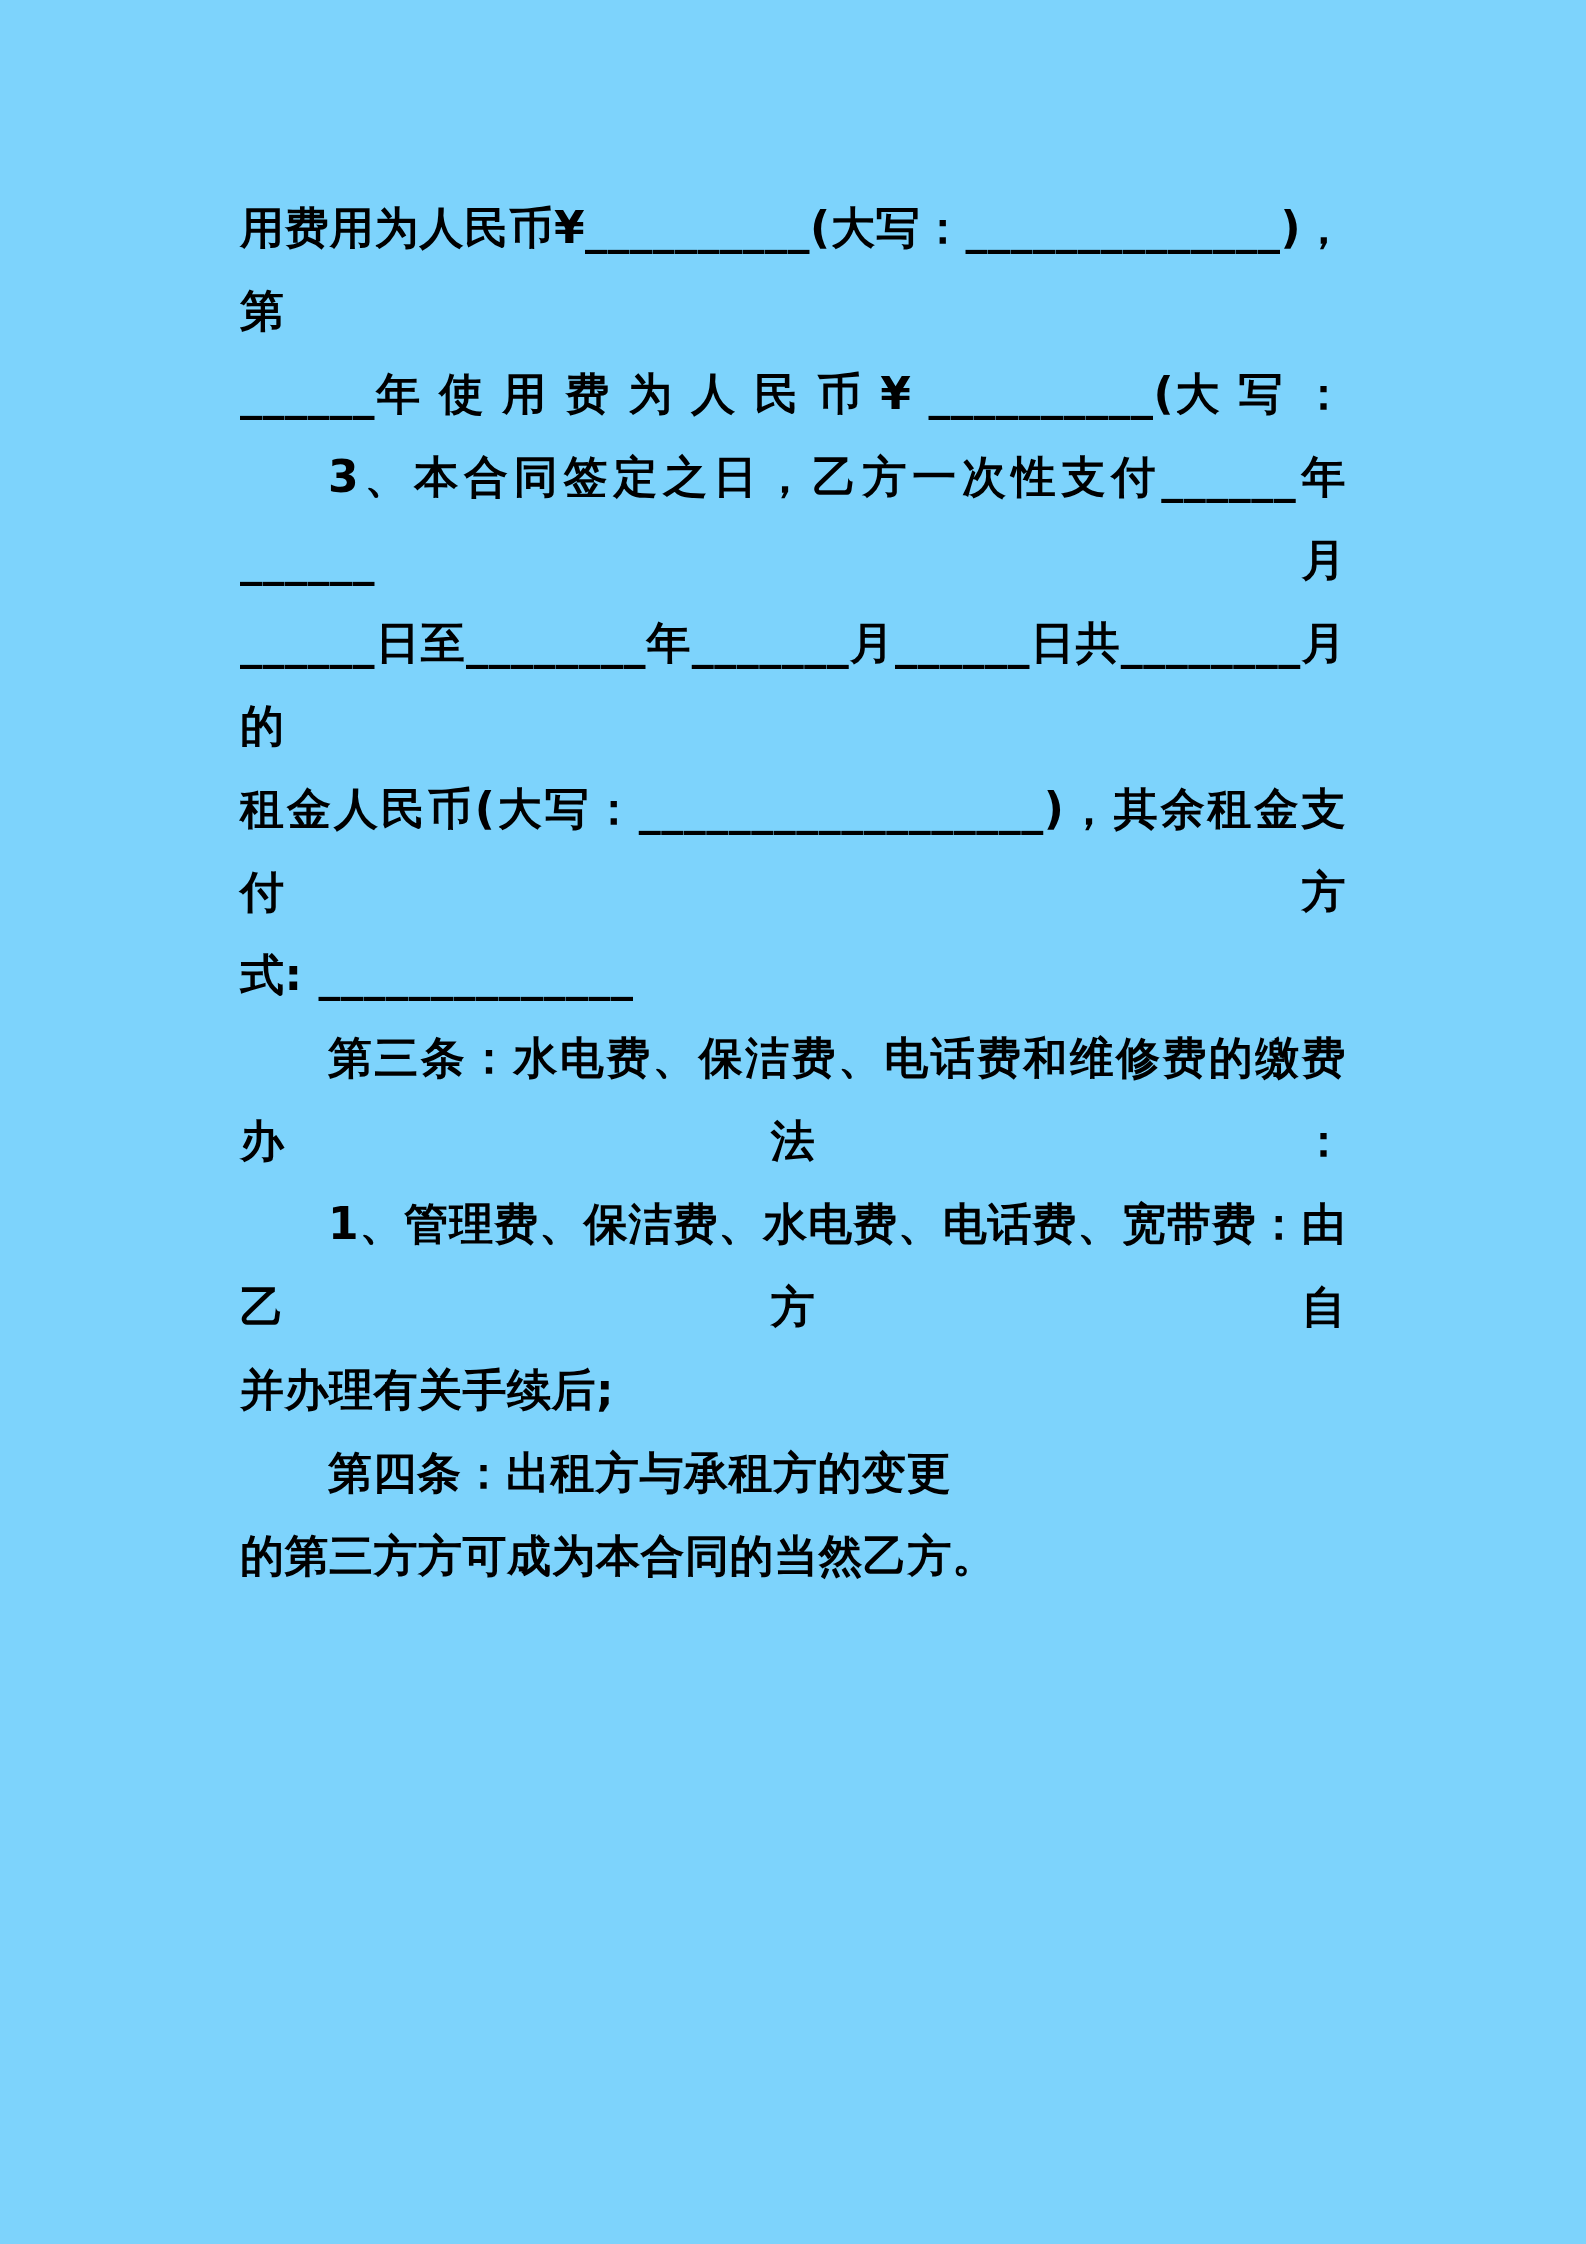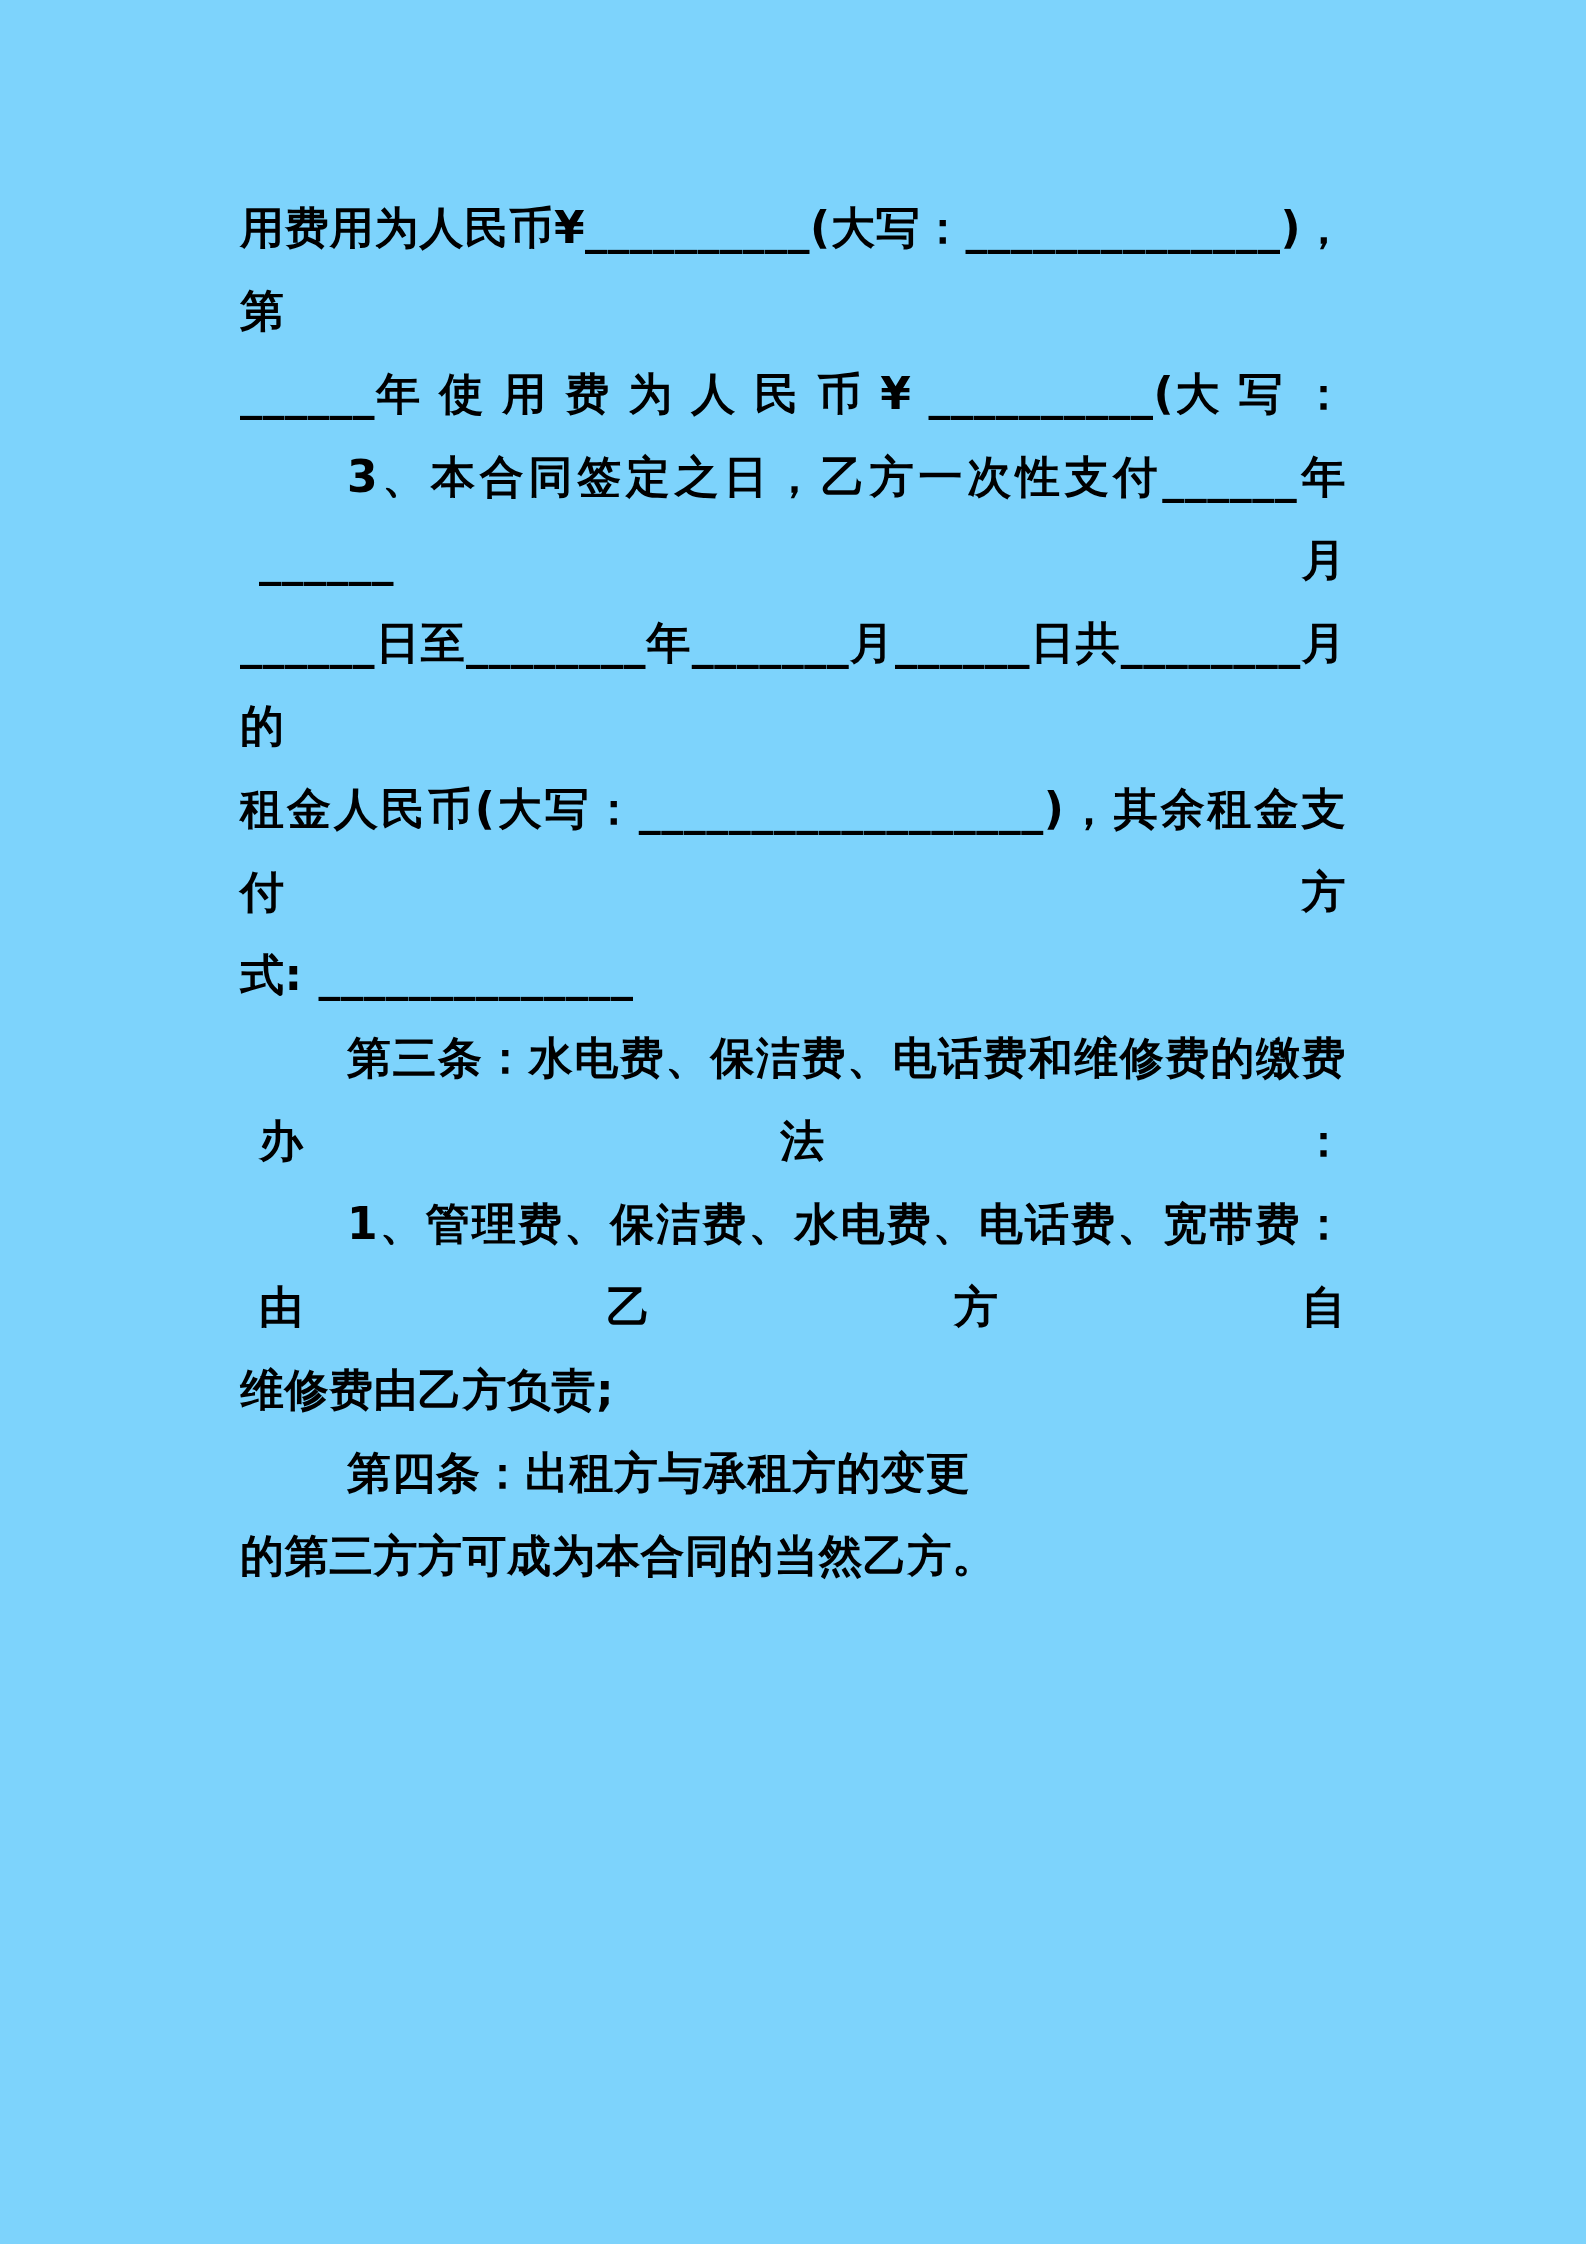--- a/index.html
+++ b/index.html
@@ -24,37 +24,36 @@
     font-size: 44px;
     line-height: 83px;
     color: #000000;
     letter-spacing: 0.5px;
   }
   .line {
     min-height: 83px;
   }
   .line.indent {
     text-indent: 88px;
-    margin-left: 19px;
   }
   .line.fill {
     text-align: justify;
     text-align-last: justify;
   }
 </style>
 </head>
 <body>
 
 <div class="page" style="background: #7dd3fc;">
   <div class="contract-body" style="color: rgb(0, 0, 0);">
       <div class="line fill">用费用为人民币¥__________(大写：______________)，第</div>
       <div class="line fill">______年 使 用 费 为 人 民 币 ¥ __________(大 写 ：</div>
       <div class="line indent fill">3、本合同签定之日，乙方一次性支付______年______月</div>
       <div class="line fill">______日至________年_______月______日共________月的</div>
       <div class="line fill">租金人民币(大写：__________________)，其余租金支付方</div>
       <div class="line">式: ______________</div>
       <div class="line indent fill">第三条：水电费、保洁费、电话费和维修费的缴费办法：</div>
       <div class="line indent fill">1、管理费、保洁费、水电费、电话费、宽带费：由乙方自</div>
-      <div class="line">维修费由乙方负责;</div>
+      <div class="line">并办理有关手续后;</div>
       <div class="line indent">第四条：出租方与承租方的变更</div>
       <div class="line">的第三方方可成为本合同的当然乙方。</div>
     </div>
 </div>
 
 </body></html>

